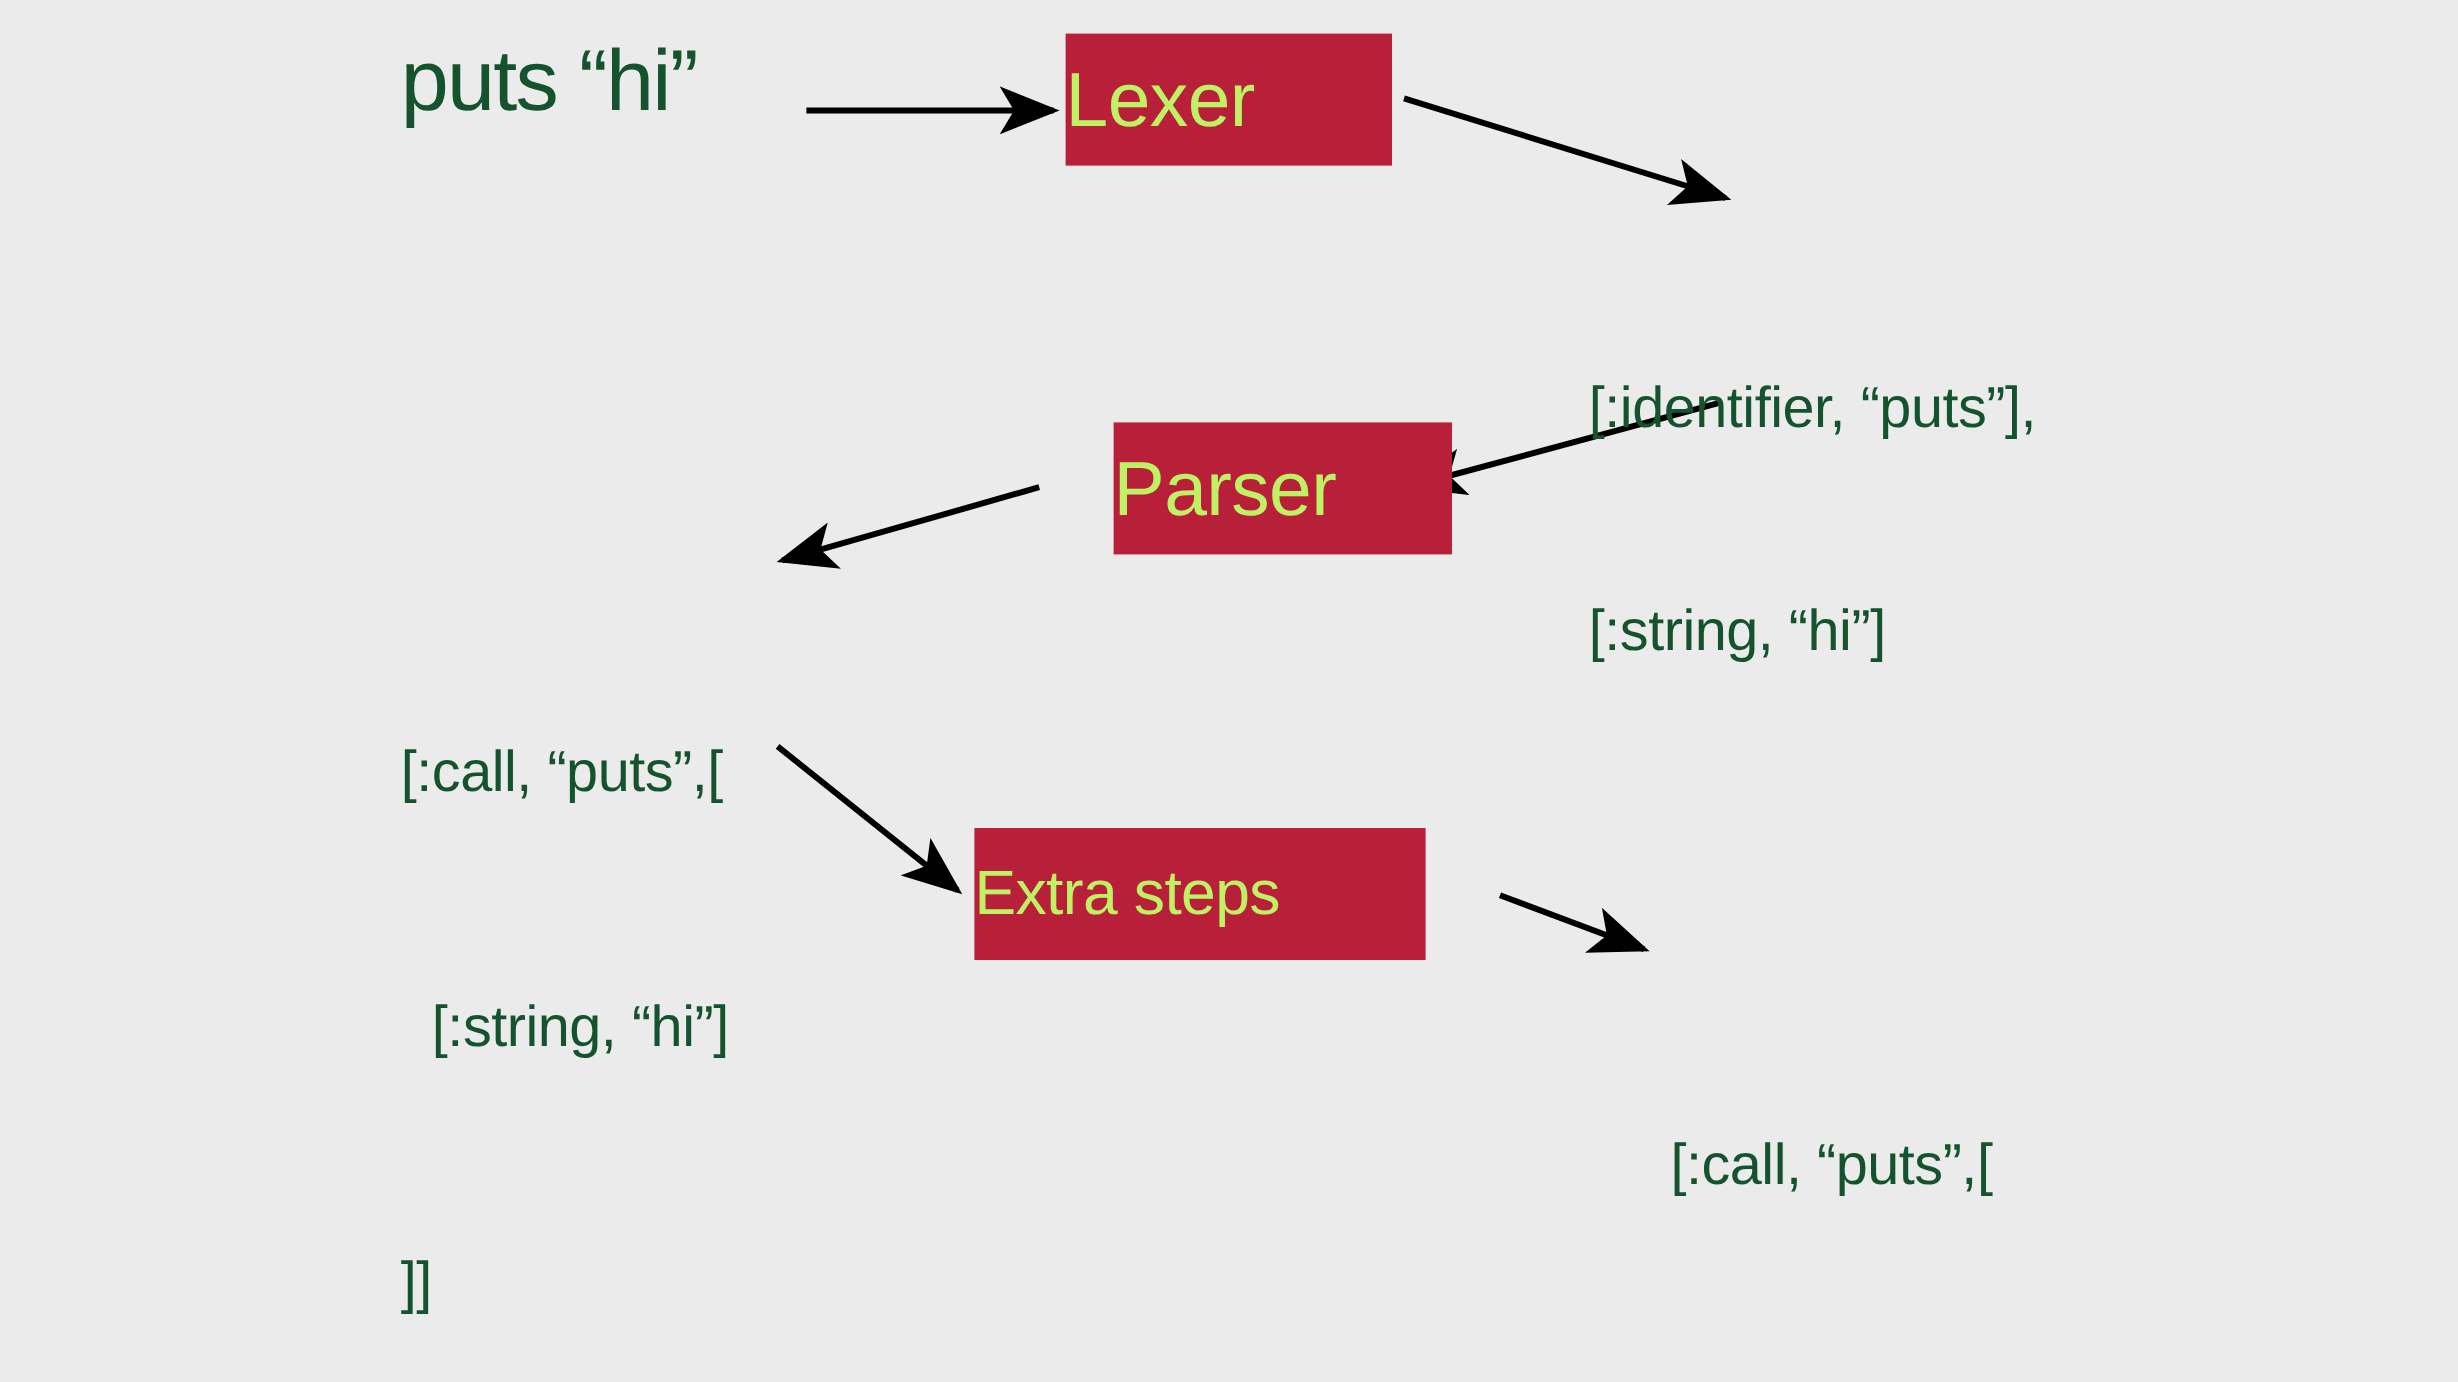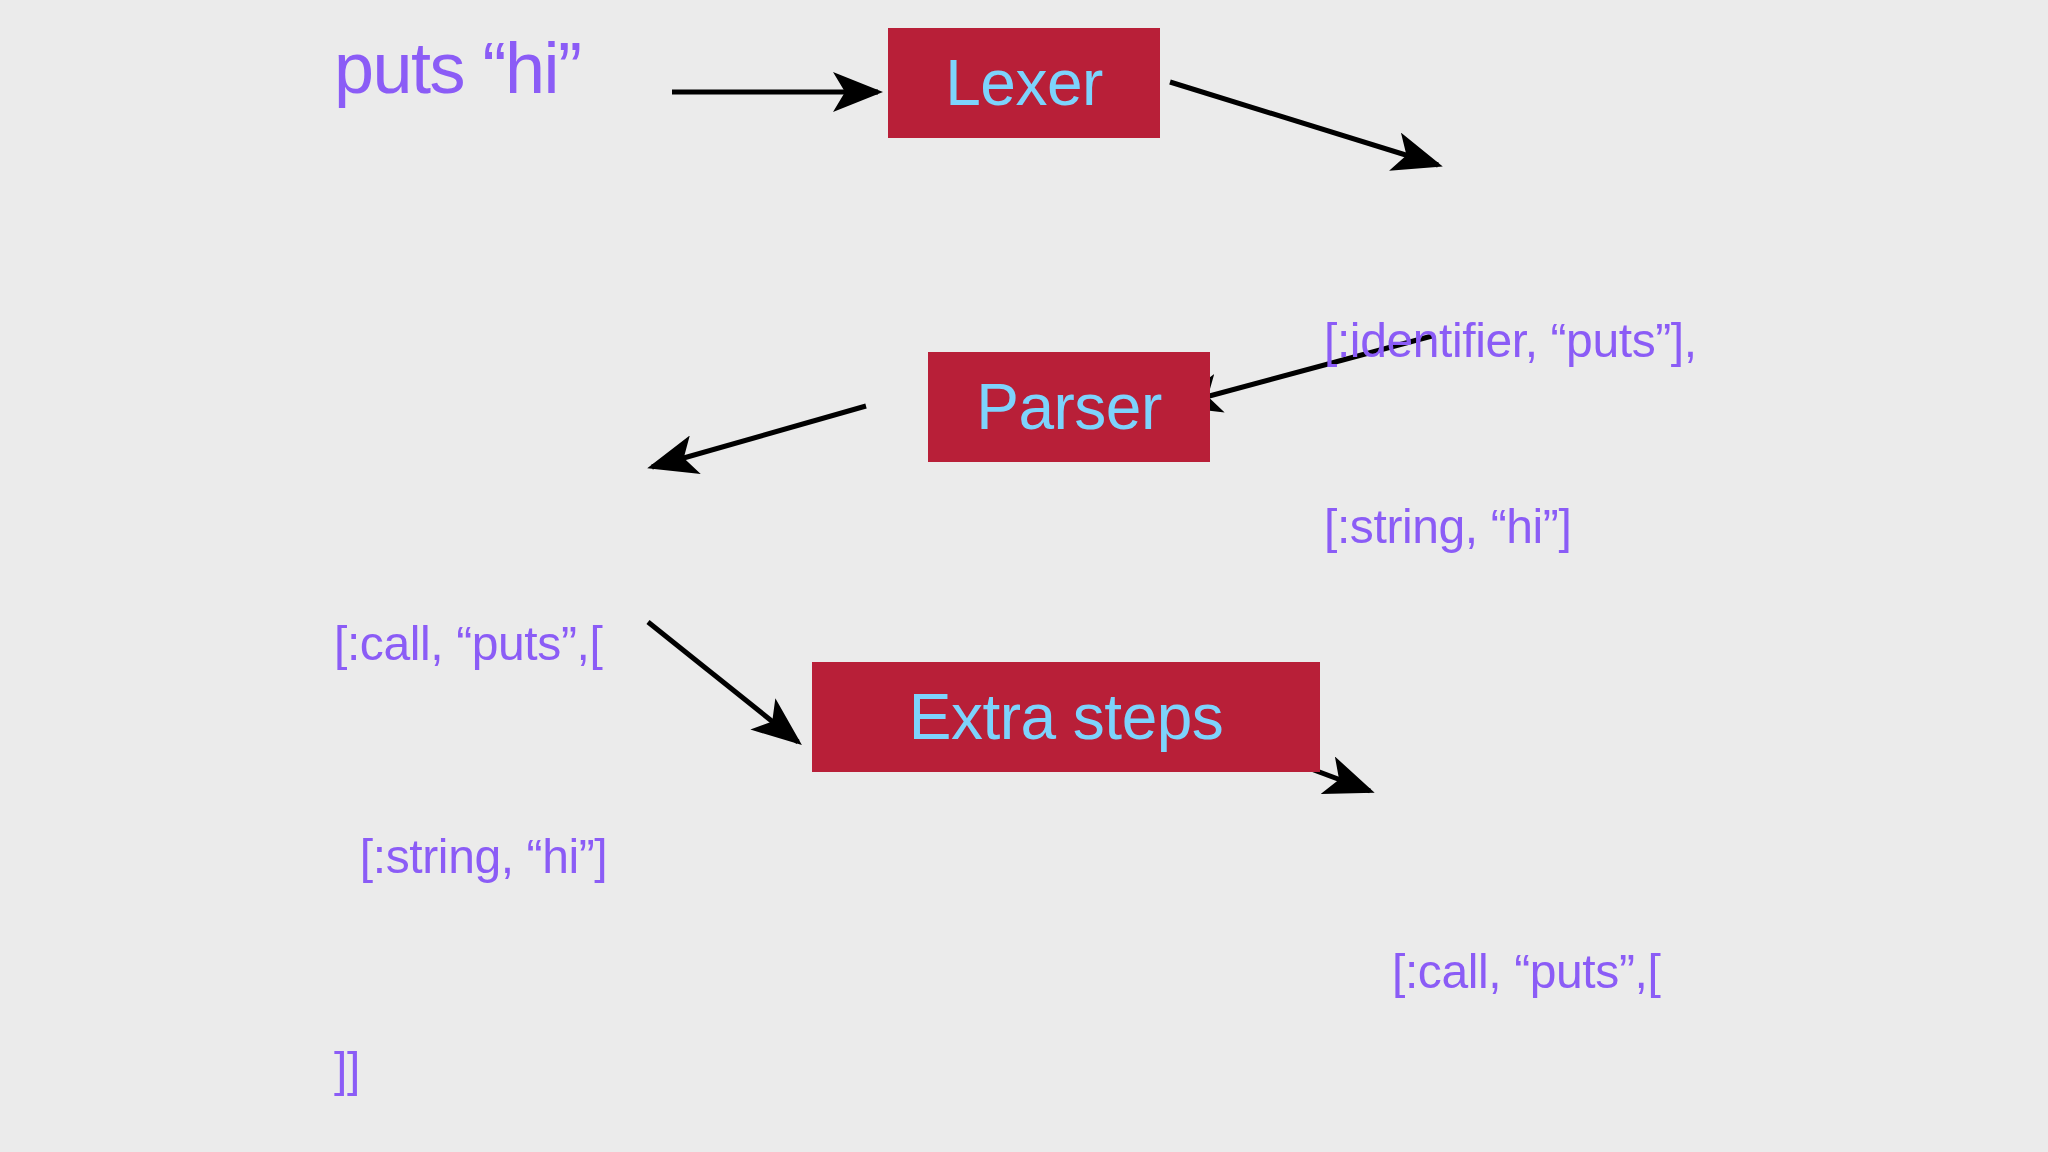--- a/index.html
+++ b/index.html
@@ -24,33 +24,33 @@
   .arrow-layer {
     position: absolute;
     left: 0; top: 0;
     width: 2048px;
     height: 1152px;
     pointer-events: none;
   }
   .node-box {
     position: absolute;
     background: #b81f38;
-    color: #7dd3fc;
+    color: #bef264;
     display: flex;
     align-items: center;
-    justify-content: center;
+    justify-content: flex-start;
     font-family: "Liberation Sans", sans-serif;
     font-weight: 400;
     letter-spacing: -0.5px;
     white-space: nowrap;
     box-sizing: border-box;
   }
   .code-text {
     position: absolute;
-    color: #8b5cf6;
+    color: #14532d;
     font-family: "Liberation Sans", sans-serif;
     font-weight: 400;
     white-space: pre;
     letter-spacing: -0.4px;
   }
   .code-line {
     display: block;
     white-space: pre;
   }
 
@@ -84,24 +84,24 @@
     margin-left: 44px;
   }
   #ast-text {
     left: 334px;
     top: 466px;
     font-size: 48px;
     line-height: 71px;
   }
   #box-extra {
     left: 812px;
-    top: 662px;
-    width: 508px;
+    top: 690px;
+    width: 376px;
     height: 110px;
-    font-size: 64px;
+    font-size: 52px;
   }
   #final-text {
     left: 1392px;
     top: 794px;
     font-size: 48px;
     line-height: 71px;
   }
 </style>
 </head>
 <body>

